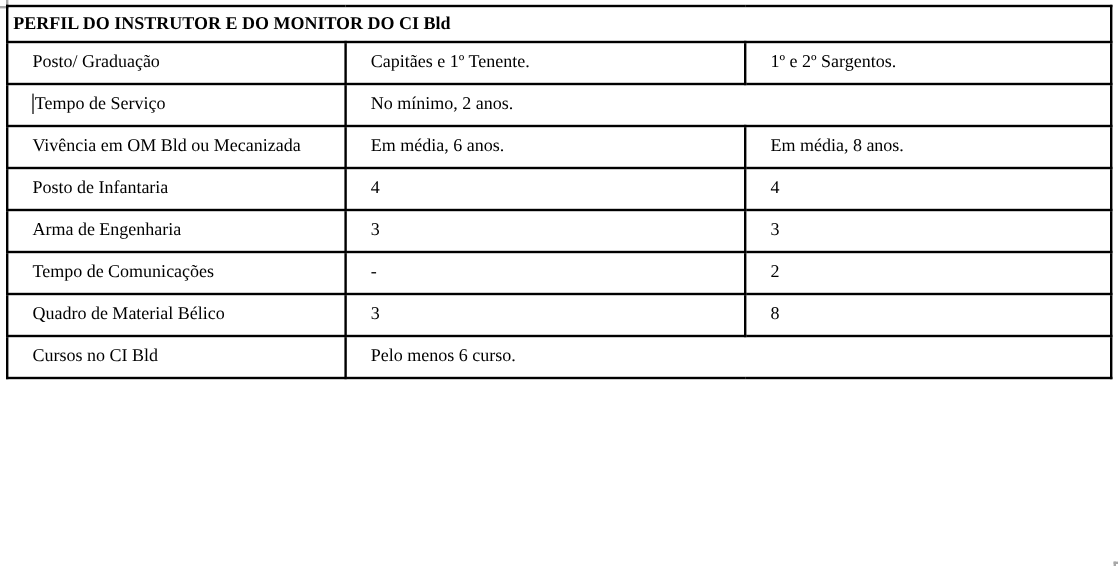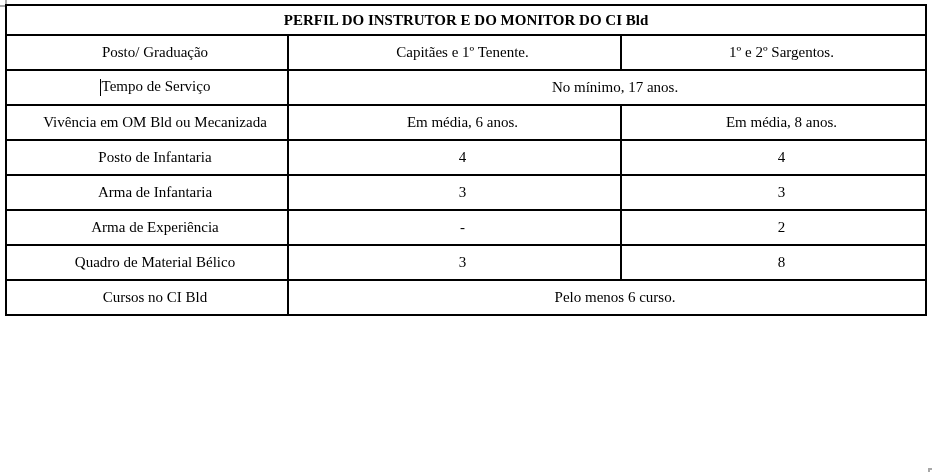--- a/index.html
+++ b/index.html
@@ -18,21 +18,20 @@
   table.profile {
     position: absolute;
     left: 5px;
     top: 4px;
     width: 920px;
     border-collapse: collapse;
     table-layout: fixed;
   }
   table.profile td {
     border: 2px solid #000;
-    text-align: center;
     vertical-align: middle;
     font-size: 15px;
     padding: 0 4px;
     overflow: hidden;
     white-space: nowrap;
   }
   td.title-cell {
     height: 28px;
     font-weight: bold;
     font-size: 15.5px;
@@ -89,39 +88,39 @@
     <tr>
       <td colspan="3" class="title-cell">PERFIL DO INSTRUTOR E DO MONITOR DO CI Bld</td>
     </tr>
     <tr class="data-row">
       <td>Posto/ Graduação</td>
       <td>Capitães e 1º Tenente.</td>
       <td>1º e 2º Sargentos.</td>
     </tr>
     <tr class="data-row">
       <td><span class="caret"></span><span>Tempo de Serviço</span></td>
-      <td colspan="2">No mínimo, 17 anos.</td>
+      <td colspan="2">No mínimo, 2 anos.</td>
     </tr>
     <tr class="data-row">
       <td>Vivência em OM Bld ou Mecanizada</td>
       <td>Em média, 6 anos.</td>
       <td>Em média, 8 anos.</td>
     </tr>
     <tr class="data-row">
       <td>Posto de Infantaria</td>
       <td>4</td>
       <td>4</td>
     </tr>
     <tr class="data-row">
-      <td>Arma de Infantaria</td>
+      <td>Arma de Engenharia</td>
       <td>3</td>
       <td>3</td>
     </tr>
     <tr class="data-row">
-      <td>Arma de Experiência</td>
+      <td>Tempo de Comunicações</td>
       <td>-</td>
       <td>2</td>
     </tr>
     <tr class="data-row">
       <td>Quadro de Material Bélico</td>
       <td>3</td>
       <td>8</td>
     </tr>
     <tr class="data-row">
       <td>Cursos no CI Bld</td>

